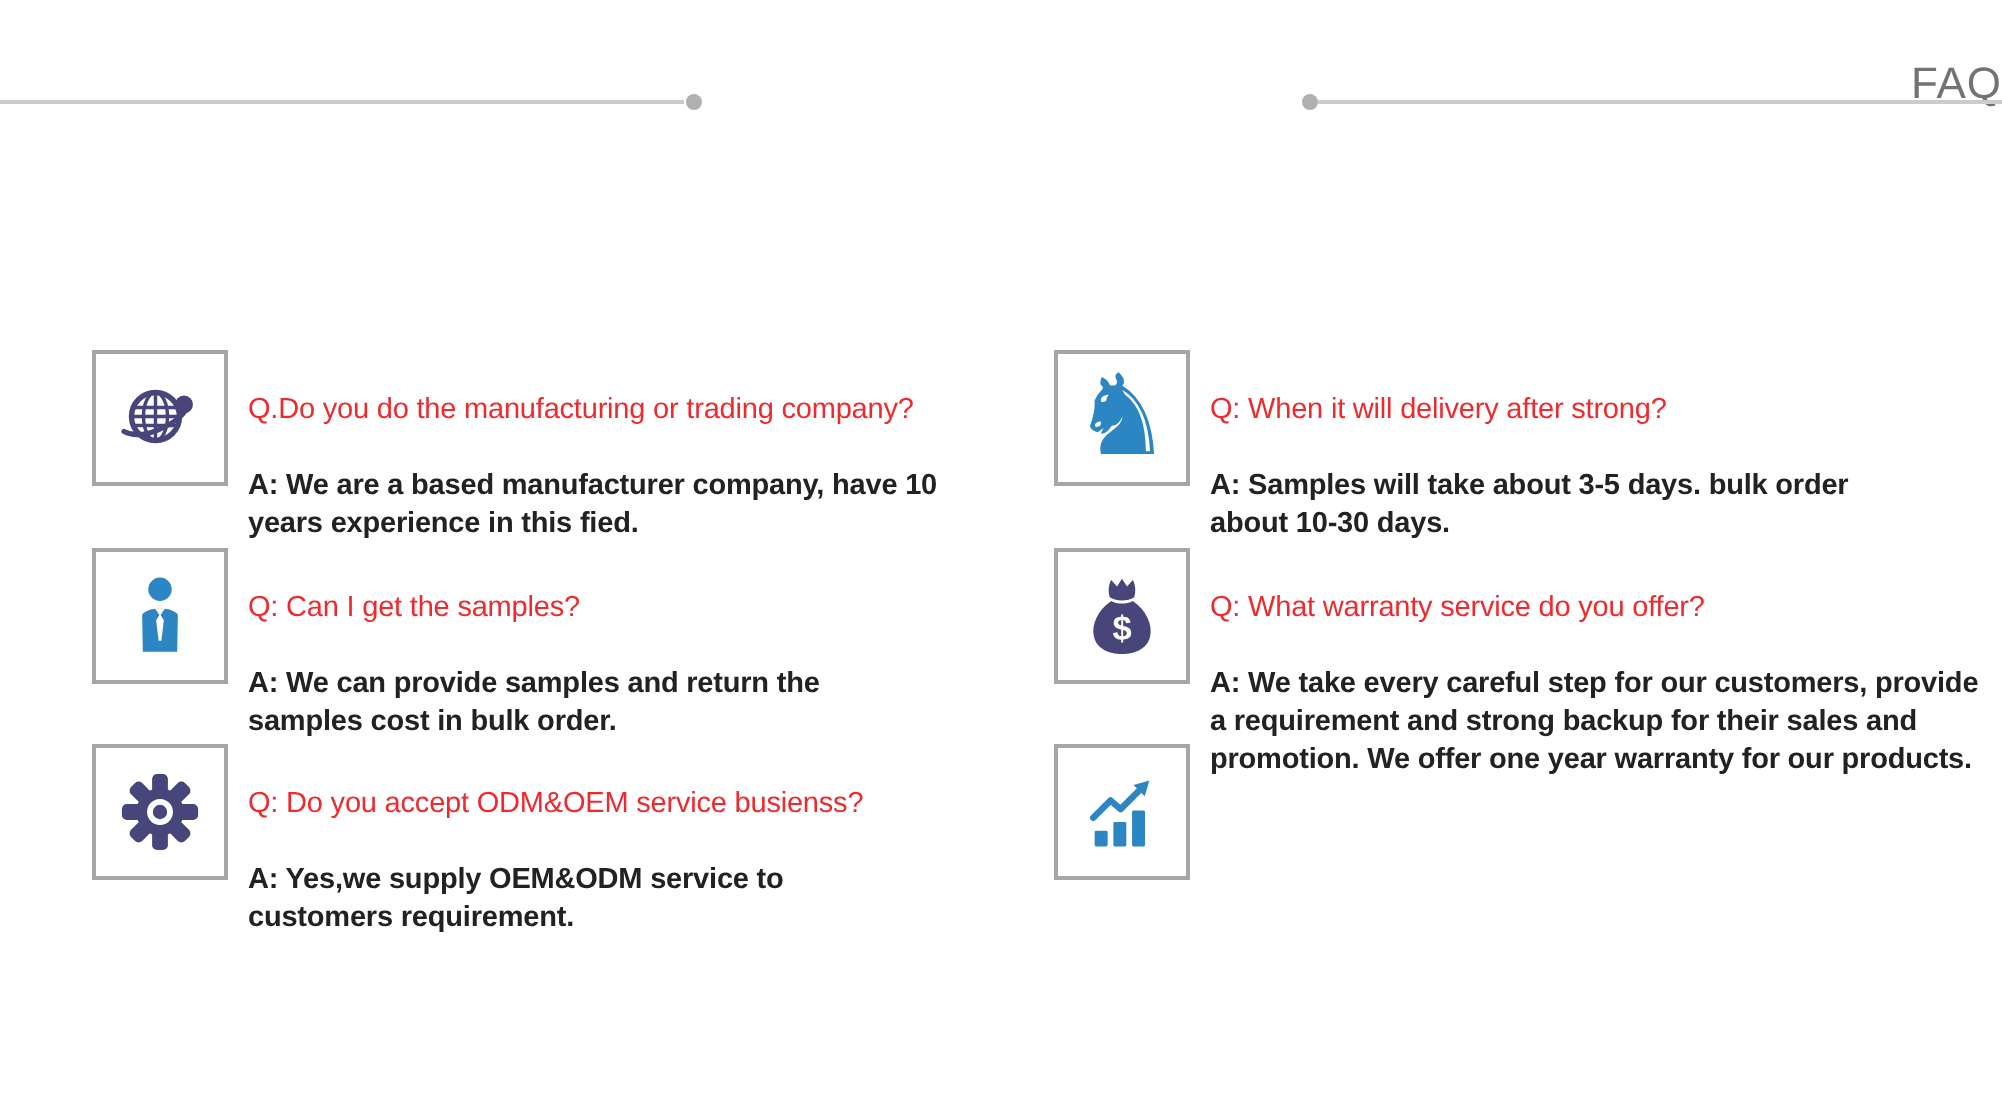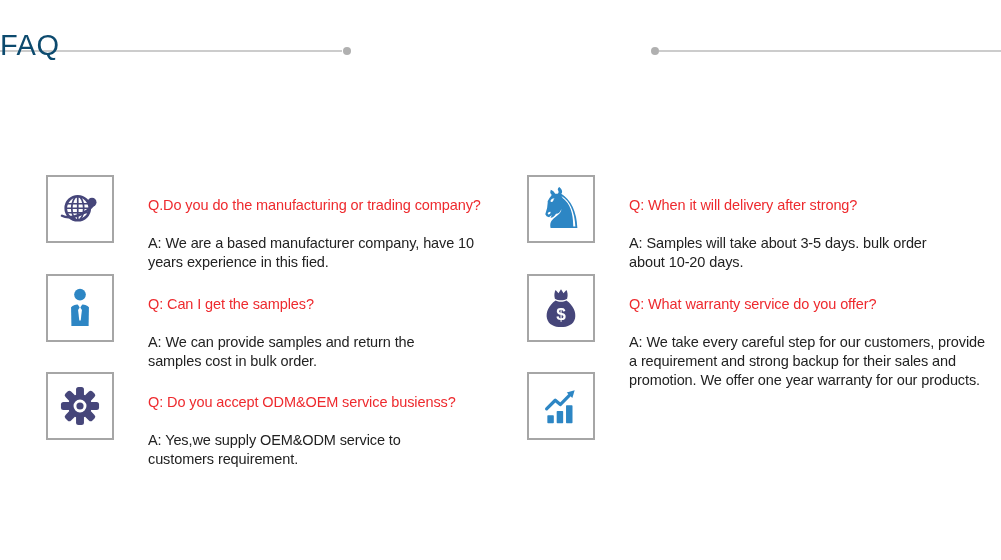--- a/index.html
+++ b/index.html
@@ -7,23 +7,23 @@
     width: 1001px; height: 560px;
     background: #ffffff;
     overflow: hidden;
     font-family: "Liberation Sans", sans-serif;
   }
   .stage { position: relative; width: 1001px; height: 560px; background: #fff; }
 
   
   .page-title {
     position: absolute; top: 29px; left: 0; width: 100%;
-    text-align: left;
-    font-size: 29px; font-weight: 400; letter-spacing: 0.5px;
-    color: #0c4a6e;
+    text-align: right;
+    font-size: 22px; font-weight: 400; letter-spacing: 0.5px;
+    color: #737373;
   }
   .hline { position: absolute; top: 50px; height: 2px; background: var(--line, #cccccc); }
   .hline-left  { left: 0;     width: 342px; }
   .hline-right { left: 659px; width: 342px; }
   .hdot { position: absolute; top: 47px; width: 8px; height: 8px; border-radius: 50%; background: var(--dot, #b0b0b0); }
   .hdot-left  { left: 343px; }
   .hdot-right { left: 651px; }
 
   
   .faq-item { position: absolute; display: flex; align-items: flex-start; }
@@ -41,26 +41,26 @@
     display: flex; align-items: center; justify-content: center;
   }
   .ic-purple { color: var(--purple, #46467a); }
   .ic-blue   { color: var(--blue,   #2d86c4); }
   .knight-glyph {
     display: block; font-size: 56px; line-height: 62px;
     font-family: "DejaVu Sans", sans-serif;
   }
 
   .qa {
-    margin-left: 34px; padding-top: 2px;
+    margin-left: 10px; padding-top: 2px;
     font-size: 14.5px; line-height: 19px; letter-spacing: -0.1px;
     white-space: pre-line;
   }
   .q { color: var(--red, #ee2a2e); }
-  .a { color: var(--text, #222222); }
+  .a { color: var(--text, #222222); font-weight: bold; }
 </style>
 </head>
 <body>
 
 <div class="stage">
 
   <div class="hline hline-left"></div>
   <div class="hdot  hdot-left"></div>
   <h1 class="page-title">FAQ</h1>
   <div class="hdot  hdot-right"></div>
@@ -133,21 +133,21 @@
     </div>
   </div>
 
   <div class="faq-item pos-3">
     <div class="icon-box">
       <span class="ic-blue knight-glyph">♞</span>
     </div>
     <div class="qa">
       <div class="q">Q: When it will delivery after strong?</div>
       <div class="a">A: Samples will take about 3-5 days. bulk order
-about 10-20 days.</div>
+about 10-30 days.</div>
     </div>
   </div>
 
   <div class="faq-item pos-4">
     <div class="icon-box">
       <svg class="ic-purple" width="46" height="46" viewBox="0 0 64 64">
         <path fill="currentColor" d="M23.5 19 C22 14 23 9.5 24.5 7 L28.5 11.5 L32 6 L35.5 11.5 L39.5 7 C41 9.5 42 14 40.5 19 C35.5 22 28.5 22 23.5 19 Z"></path>
         <path fill="currentColor" d="M24.5 21.5 C15 28 10.5 38 12.5 46.5 C14.5 55 23 58.5 32 58.5 C41 58.5 49.5 55 51.5 46.5 C53.5 38 49 28 39.5 21.5 C35 24 29 24 24.5 21.5 Z"></path>
         <text x="32" y="49" text-anchor="middle" font-size="24" font-weight="bold" fill="#ffffff">$</text>
       </svg>

